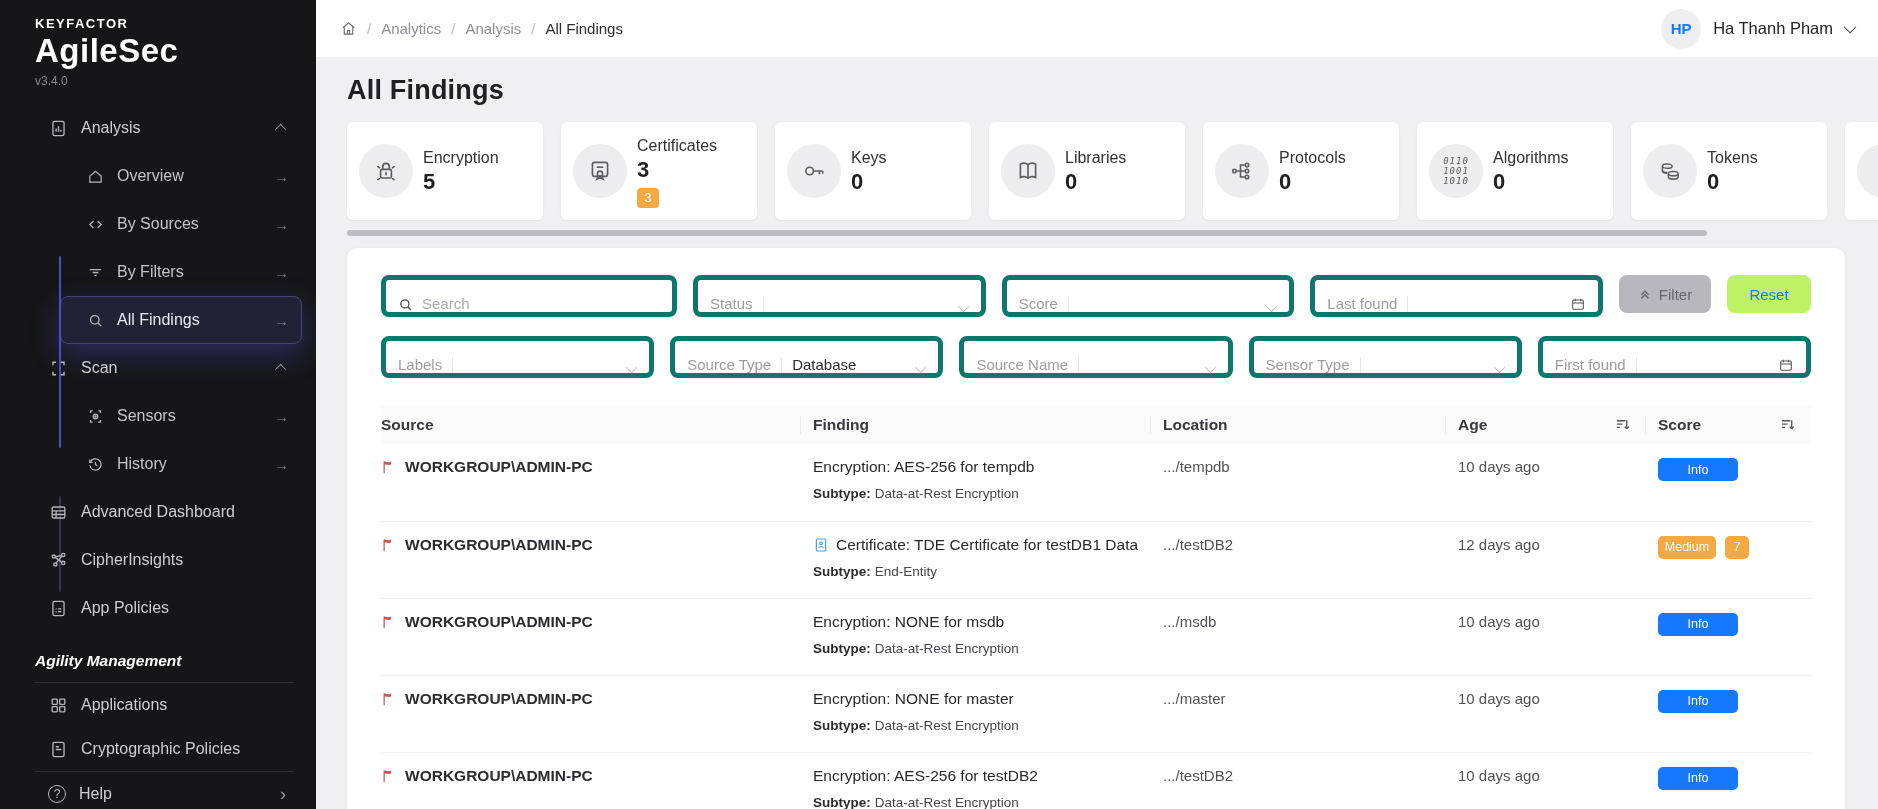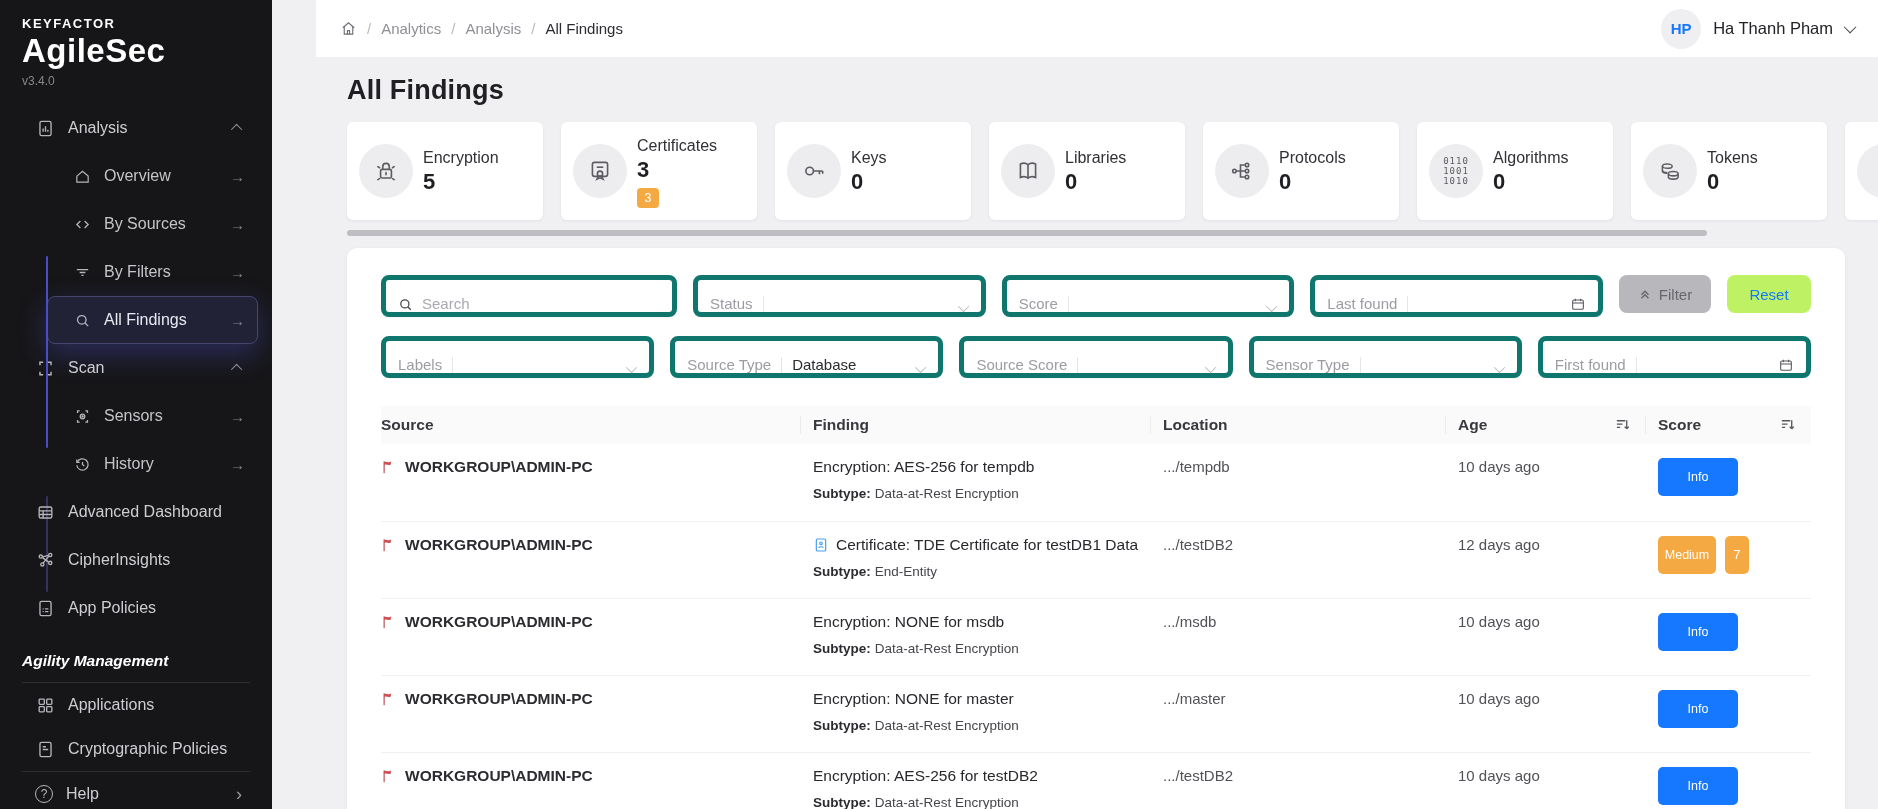--- a/index.html
+++ b/index.html
@@ -1,20 +1,20 @@
 <!DOCTYPE html>
 <html><head>
 <meta charset="utf-8">
 <style>
   * { margin:0; padding:0; box-sizing:border-box; }
   html,body { width:1878px; height:809px; overflow:hidden; }
   body { font-family:"Liberation Sans", sans-serif; background:#f0f0f2; position:relative; color:#2b2b30; }
 
   
-  .sidebar { position:absolute; left:0; top:0; width:272px; height:809px; background:#161618; overflow:hidden; z-index:6; }
+  .sidebar { position:absolute; left:0; top:0; width:316px; height:809px; background:#161618; overflow:hidden; z-index:6;padding-left:13px; }
   .brand { padding:16px 0 0 22px; height:104px; }
   .brand-company { color:#ffffff; font-size:13px; letter-spacing:1.5px; font-weight:600; }
   .brand-product { color:#ffffff; font-size:33px; font-weight:700; letter-spacing:.5px; margin-top:1px; }
   .brand-version { color:#86868c; font-size:12px; margin-top:4px; }
   .nav { position:relative; }
   .nav-item { display:flex; align-items:center; height:48px; padding-left:35px; gap:13px; font-size:16px; color:#cdcdd2; cursor:pointer; position:relative; }
   .nav-sub { display:flex; align-items:center; height:48px; margin:0 14px 0 47px; padding-left:25px; gap:13px; font-size:16px; color:#c4c4c9; border:1px solid transparent; border-radius:8px; cursor:pointer; }
   .nav-sub.active { background:#222237; border-color:#45456e; box-shadow:0 10px 28px 2px rgba(90,90,230,.30); color:#e8e8f2; }
   .nicon { width:20px; height:20px; display:inline-flex; align-items:center; justify-content:center; color:#b5b5bb; flex:none; }
   .nav-sub .nicon { width:18px; height:18px; }
@@ -40,21 +40,21 @@
   .avatar { width:40px; height:40px; border-radius:50%; background:#efeff2; color:#1677ff; font-weight:700; font-size:15px; display:flex; align-items:center; justify-content:center; }
   .user-name { font-size:16.5px; color:#232327; }
   .chev-down { width:9px; height:9px; border-left:1.8px solid #45454b; border-bottom:1.8px solid #45454b; transform:rotate(-45deg) translateY(-2px); margin-left:2px; }
 
   
   .content { position:absolute; left:316px; top:57px; right:0; bottom:0; overflow:hidden; padding:18px 0 0 31px; background:#f0f0f2; }
   .page-title { font-size:27px; font-weight:700; color:#202024; letter-spacing:.2px; }
 
   .cards-row { display:flex; gap:18px; margin-top:16px; height:98px; }
   .stat-card { flex:none; width:196px; height:98px; background:#ffffff; border-radius:6px; box-shadow:0 1px 3px rgba(20,20,40,.06); display:flex; align-items:center; padding:0 0 0 12px; cursor:pointer; }
-  .stat-circle { width:54px; height:54px; border-radius:50%; background:#ededef; display:flex; align-items:center; justify-content:center; color:#5c5c62; flex:none; }
+  .stat-circle { width:54px; height:54px; border-radius:50%; background:#ededef; display:flex; align-items:center; justify-content:center; color:#5c5c62; flex:none;font-style:italic; }
   .stat-body { margin-left:10px; padding-top:2px; }
   .stat-label { font-size:16px; color:#303036; }
   .stat-value { font-size:22px; font-weight:700; color:#1f1f24; margin-top:2px; }
   .stat-badge { display:inline-flex; align-items:center; justify-content:center; min-width:22px; height:20px; border-radius:4px; background:#f5a942; color:#ffffff; font-size:12.5px; margin-top:5px; padding:0 4px; }
   .bin-icon { font-family:"DejaVu Sans Mono", monospace; font-size:9px; line-height:10px; color:#5c5c62; letter-spacing:1px; }
 
   .hscrollbar { width:1360px; height:6px; border-radius:3px; background:#bdbdc2; margin-top:10px; cursor:pointer; }
 
   .panel { margin-top:12px; width:1498px; min-height:576px; background:#ffffff; border-radius:10px 10px 0 0; box-shadow:0 1px 4px rgba(20,20,40,.05); padding:27px 34px 0; }
 
@@ -79,21 +79,21 @@
   .ftable th:first-child { padding-left:0; }
   .ftable th:not(:last-child)::after { content:""; position:absolute; right:0; top:10px; width:1px; height:18px; background:#ececef; }
   .sort-icon { position:absolute; right:16px; top:11px; color:#55555c; cursor:pointer; }
   .ftable td { border-bottom:1px solid #f1f1f3; vertical-align:top; padding:14px 12px 0; height:77px; }
   .ftable td:first-child { padding-left:0;font-weight:bold; }
   .source-cell { display:flex; align-items:center; gap:9px; font-size:15.5px; color:#2b2b30; }
   .finding-main { font-size:15.5px; color:#28282d; display:flex; align-items:center; gap:7px; white-space:nowrap; overflow:hidden; }
   .finding-sub { margin-top:10px; font-size:13.5px; color:#45454b; }
   .finding-sub b { color:#2b2b30; margin-right:4px; }
   .cell-plain { font-size:15px; color:#515157; }
-  .badge { display:inline-flex; align-items:center; justify-content:center; height:38px; border-radius:5px; color:#ffffff; font-size:12.5px; }
+  .badge { display:inline-flex; align-items:center; justify-content:center; height:23px; border-radius:5px; color:#ffffff; font-size:12.5px; }
   .badge-info { width:80px; background:#1677ff; }
   .badge-medium { width:58px; background:#f5a942; }
   .badge-count { width:24px; background:#f5a942; margin-left:9px; }
   svg { display:block; }
 </style>
 </head>
 <body>
 
 <aside class="sidebar">
   <div class="brand">
@@ -444,21 +444,21 @@
         <span class="fdiv"></span>
         <span class="fchev"></span>
       </div>
       <div class="field field-grow">
         <span>Source Type</span>
         <span class="fdiv"></span>
         <span class="fvalue">Database</span>
         <span class="fchev"></span>
       </div>
       <div class="field field-grow">
-        <span>Source Score</span>
+        <span>Source Name</span>
         <span class="fdiv"></span>
         <span class="fchev"></span>
       </div>
       <div class="field field-grow">
         <span>Sensor Type</span>
         <span class="fdiv"></span>
         <span class="fchev"></span>
       </div>
       <div class="field field-grow">
         <span>First found</span>

